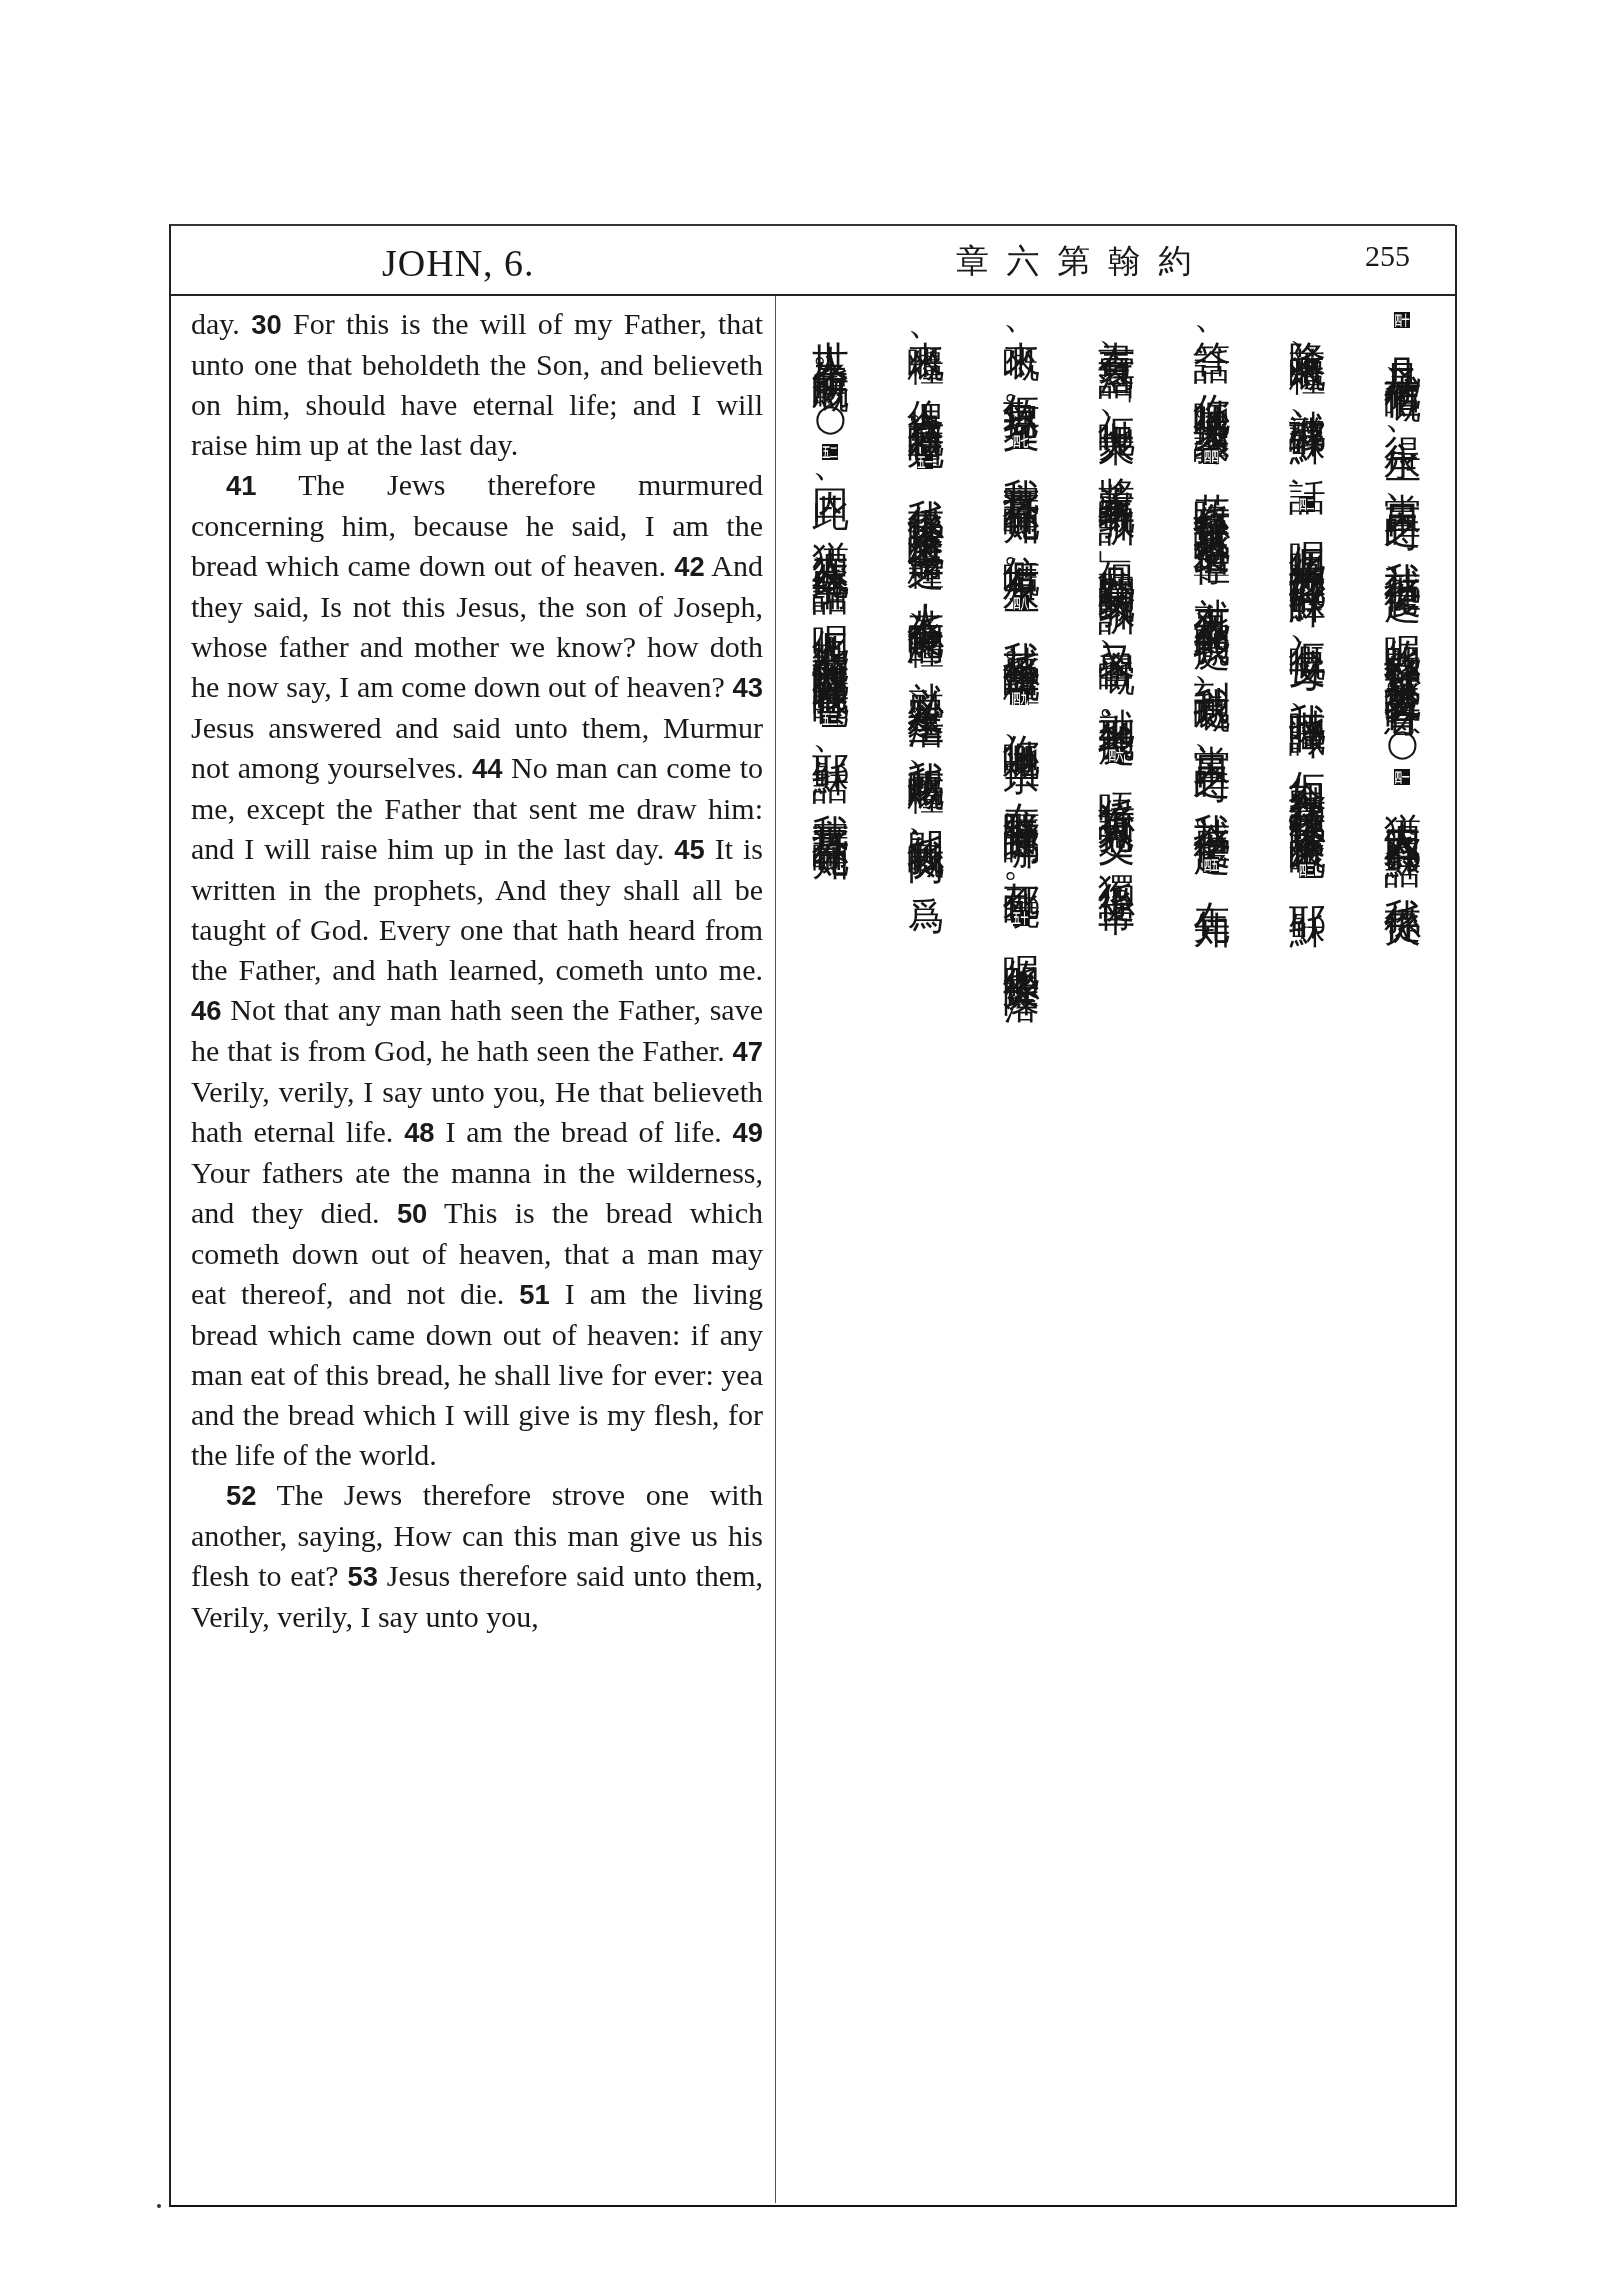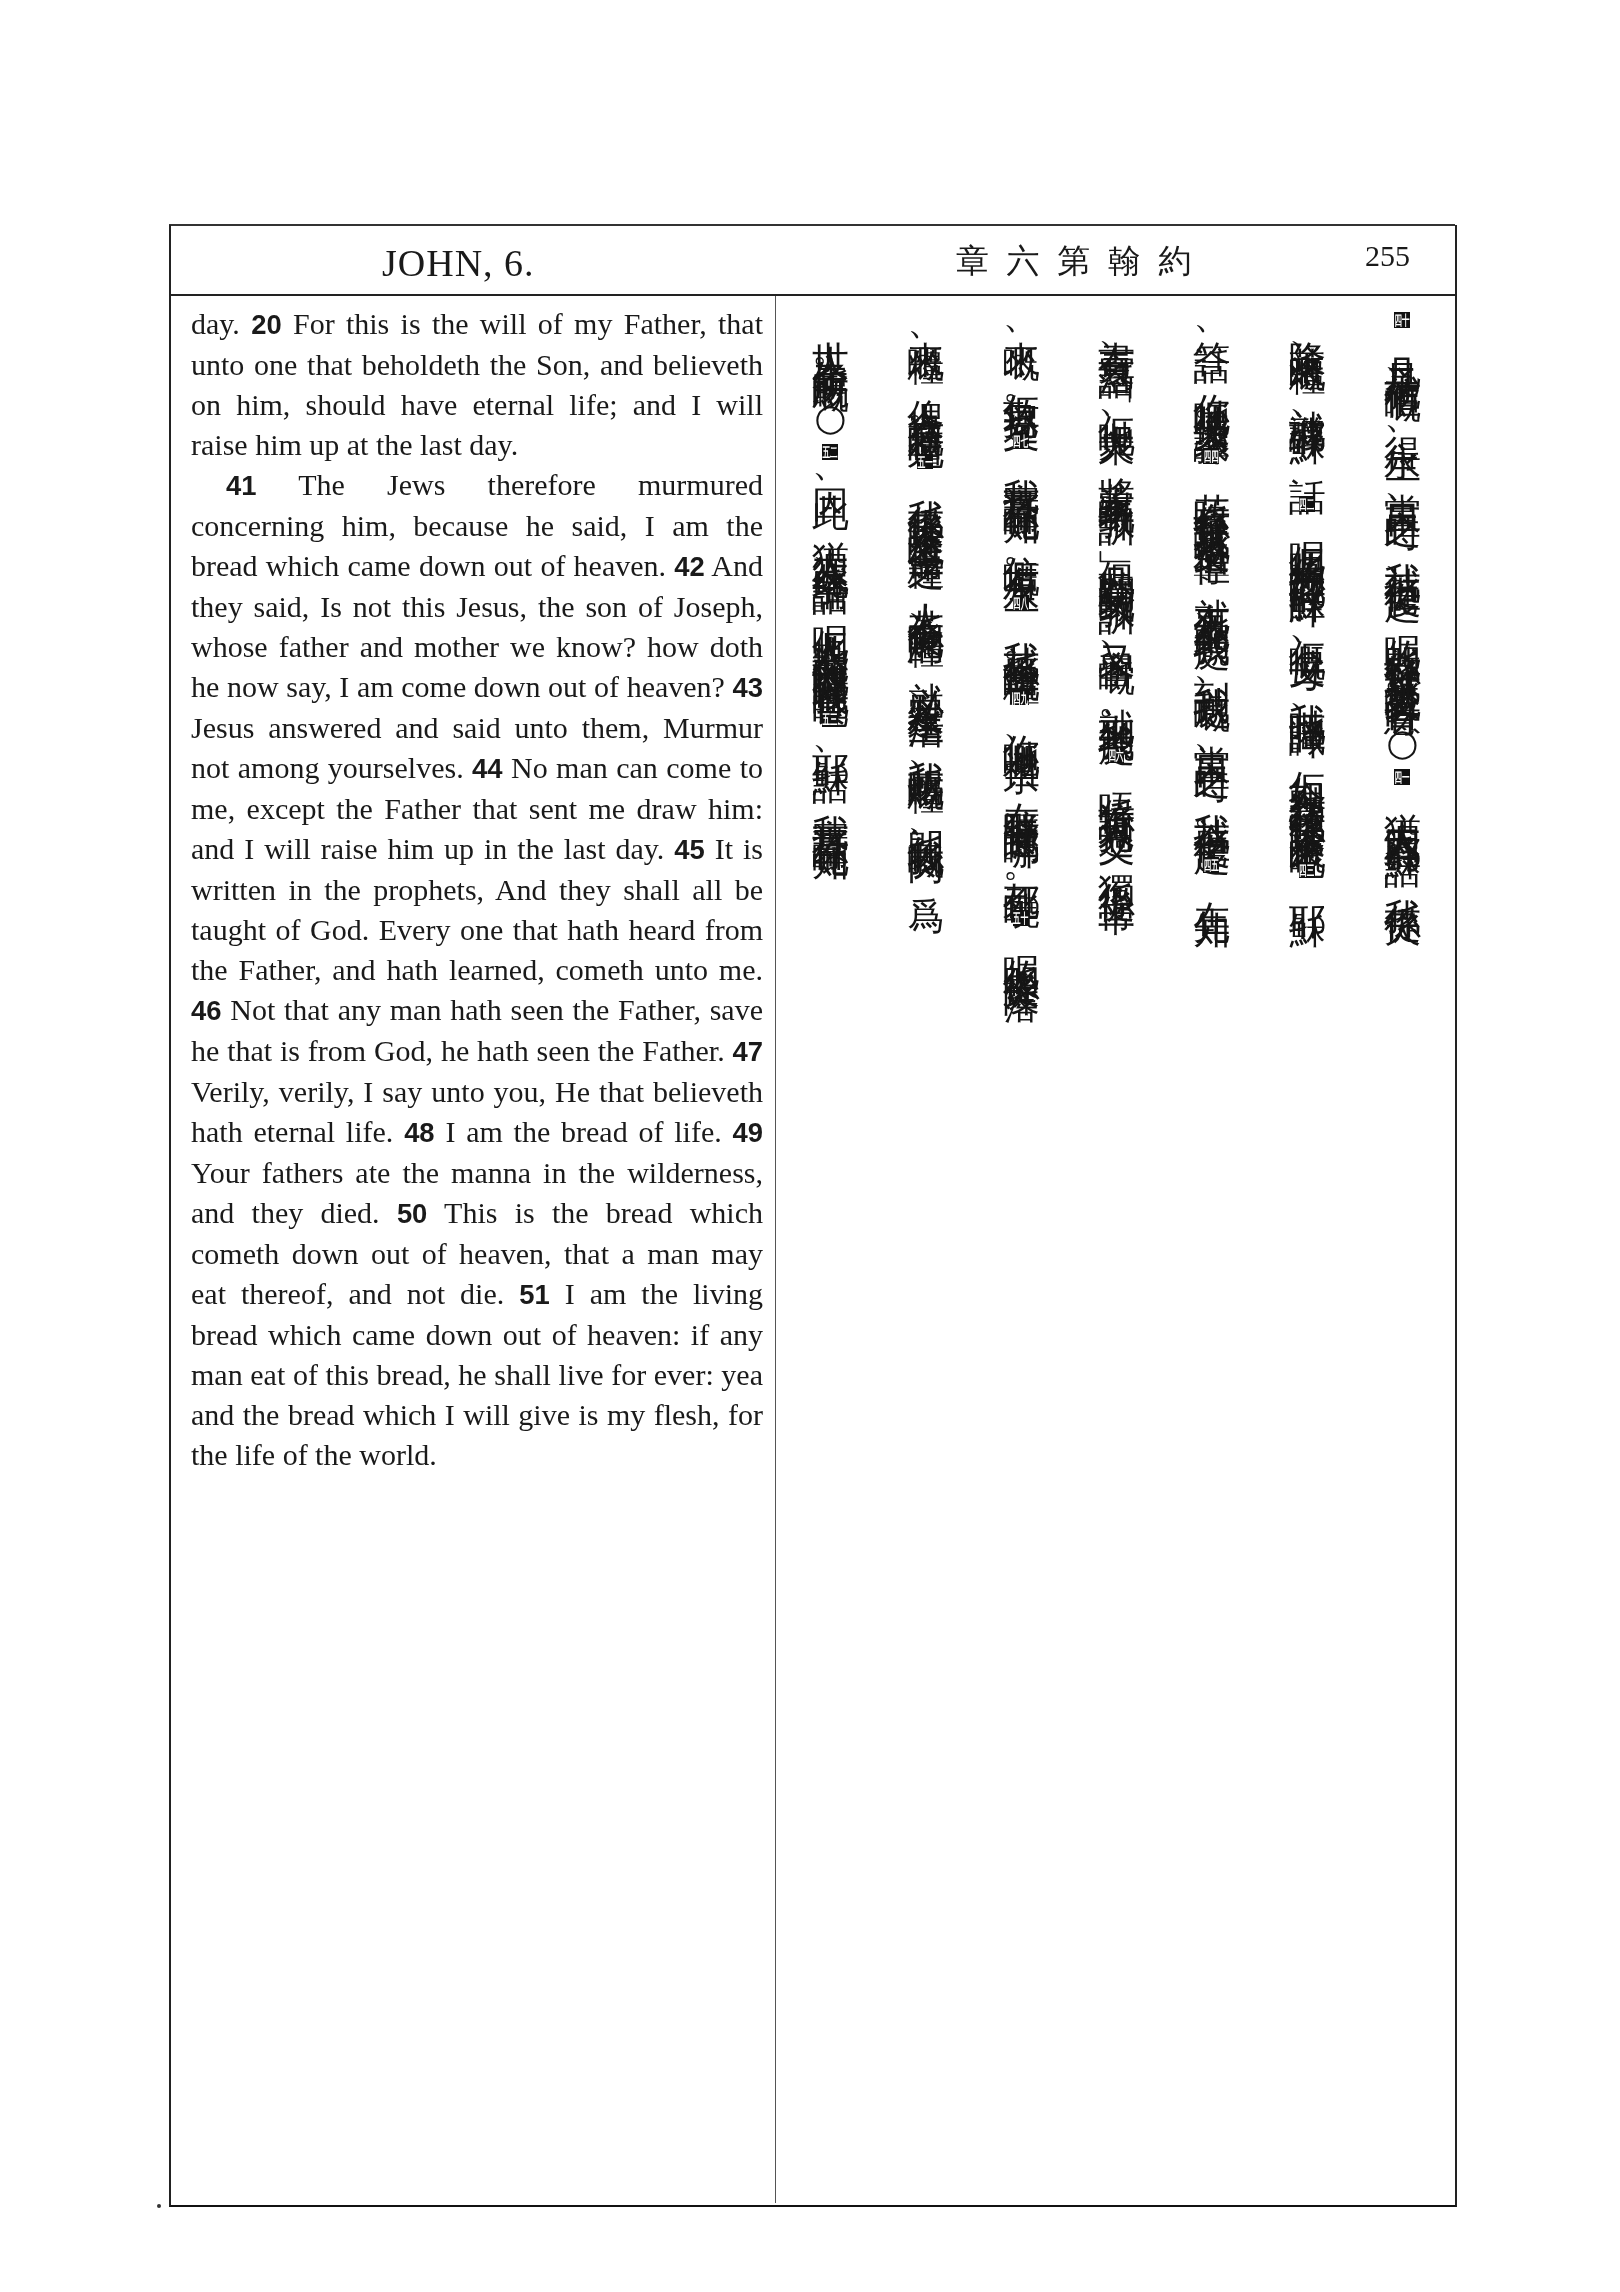--- a/index.html
+++ b/index.html
@@ -66,22 +66,23 @@
 <div class="frame"></div>
 <div class="header-rule"></div>
 
 <div class="hdr-english">JOHN, 6.</div>
 <div class="hdr-chinese">章六第翰約</div>
 <div class="hdr-page">255</div>
 
 <div class="col-divider"></div>
 
 <div class="english" id="english">
-    <p><span>day.  </span><span class="vn">20</span><span> For this is the will of my Father, that unto one that beholdeth the Son, and believeth on him, should have eternal life; and I will raise him up at the last day.</span></p>
+    <p><span>day.  </span><span class="vn">30</span><span> For this is the will of my Father, that unto one that beholdeth the Son, and believeth on him, should have eternal life; and I will raise him up at the last day.</span></p>
     <p class="indent"><span class="vn">41</span><span> The Jews therefore murmured concerning him, because he said, I am the bread which came down out of heaven.  </span><span class="vn">42</span><span> And they said, Is not this Jesus, the son of Joseph, whose father and mother we know? how doth he now say, I am come down out of heaven?  </span><span class="vn">43</span><span> Jesus answered and said unto them, Murmur not among yourselves. </span><span class="vn">44</span><span> No man can come to me, except the Father that sent me draw him: and I will raise him up in the last day.  </span><span class="vn">45</span><span> It is written in the prophets, And they shall all be taught of God. Every one that hath heard from the Father, and hath learned, cometh unto me. </span><span class="vn">46</span><span> Not that any man hath seen the Father, save he that is from God, he hath seen the Father. </span><span class="vn">47</span><span> Verily, verily, I say unto you, He that believeth hath eternal life. </span><span class="vn">48</span><span> I am the bread of life.  </span><span class="vn">49</span><span> Your fathers ate the manna in the wilderness, and they died.  </span><span class="vn">50</span><span> This is the bread which cometh down out of heaven, that a man may eat thereof, and not die. </span><span class="vn">51</span><span> I am the living bread which came down out of heaven: if any man eat of this bread, he shall live for ever: yea and the bread which I will give is my flesh, for the life of the world.</span></p>
+    <p class="indent"><span class="vn">52</span><span> The Jews therefore strove one with another, saying, How can this man give us his flesh to eat? </span><span class="vn">53</span><span> Jesus therefore said unto them, Verily, verily, I say unto you,</span></p>
   </div>
 
 <div class="chinese" id="chinese">
     <div class="cn-col"><span class="vm">四十</span><span>凡見子就信佢嘅、得永生、當末日之時、我就徙佢復起、呢的就係打發我來之父嘅旨意呀。○</span><span class="vm">四一</span><span>猶太人因爲耶穌話、我係從天</span></div>
     <div class="cn-col"><span>降落來嘅糧、就譏彈耶穌、話、</span><span class="vm">四二</span><span>呢個唔係約瑟嘅仔耶穌咩、佢嘅父母、我哋唔識咩、佢如今點話得我係從天降落來嘅呢。</span><span class="vm">四三</span><span>耶穌</span></div>
     <div class="cn-col"><span>答話、你哋唔使大家譏彈。</span><span class="vm">四四</span><span>若唔係打發我來嘅父引導佢、就有人能來到我處、到我處嘅、當末日之時、我就令佢復起。</span><span class="vm">四五</span><span>在先知</span></div>
     <div class="cn-col"><span>書有寫落話、「佢哋大衆、將蒙上帝嘅教訓、」但凡聽聞父嘅教訓、又學習嘅、就來到我處。</span><span class="vm">四六</span><span>唔係話有人見過父、獨係從上帝</span></div>
     <div class="cn-col"><span>來嘅、佢致見過父。</span><span class="vm">四七</span><span>我實實話你哋知、信嘅有永生。</span><span class="vm">四八</span><span>我就係生命嘅糧。</span><span class="vm">四九</span><span>你哋嘅祖宗、在曠野食過嗎哪、都死曉。</span><span class="vm">五十</span><span>呢的係從天降落</span></div>
     <div class="cn-col"><span>來嘅糧、俾人食過就唔噲死。</span><span class="vm">五一</span><span>我係從天降落來嘅生命之糧、人若係食呢的糧、就必定永遠生活、我所賜嘅糧、卽係我嘅肉、爲</span></div>
     <div class="cn-col"><span>世人之生命所賜嘅。○</span><span class="vm">五二</span><span>因此、猶太人彼此爭論話、呢個人點能攞佢嘅肉俾我哋食呢。</span><span class="vm">五三</span><span>耶穌話、我實實話你哋知、</span></div>

